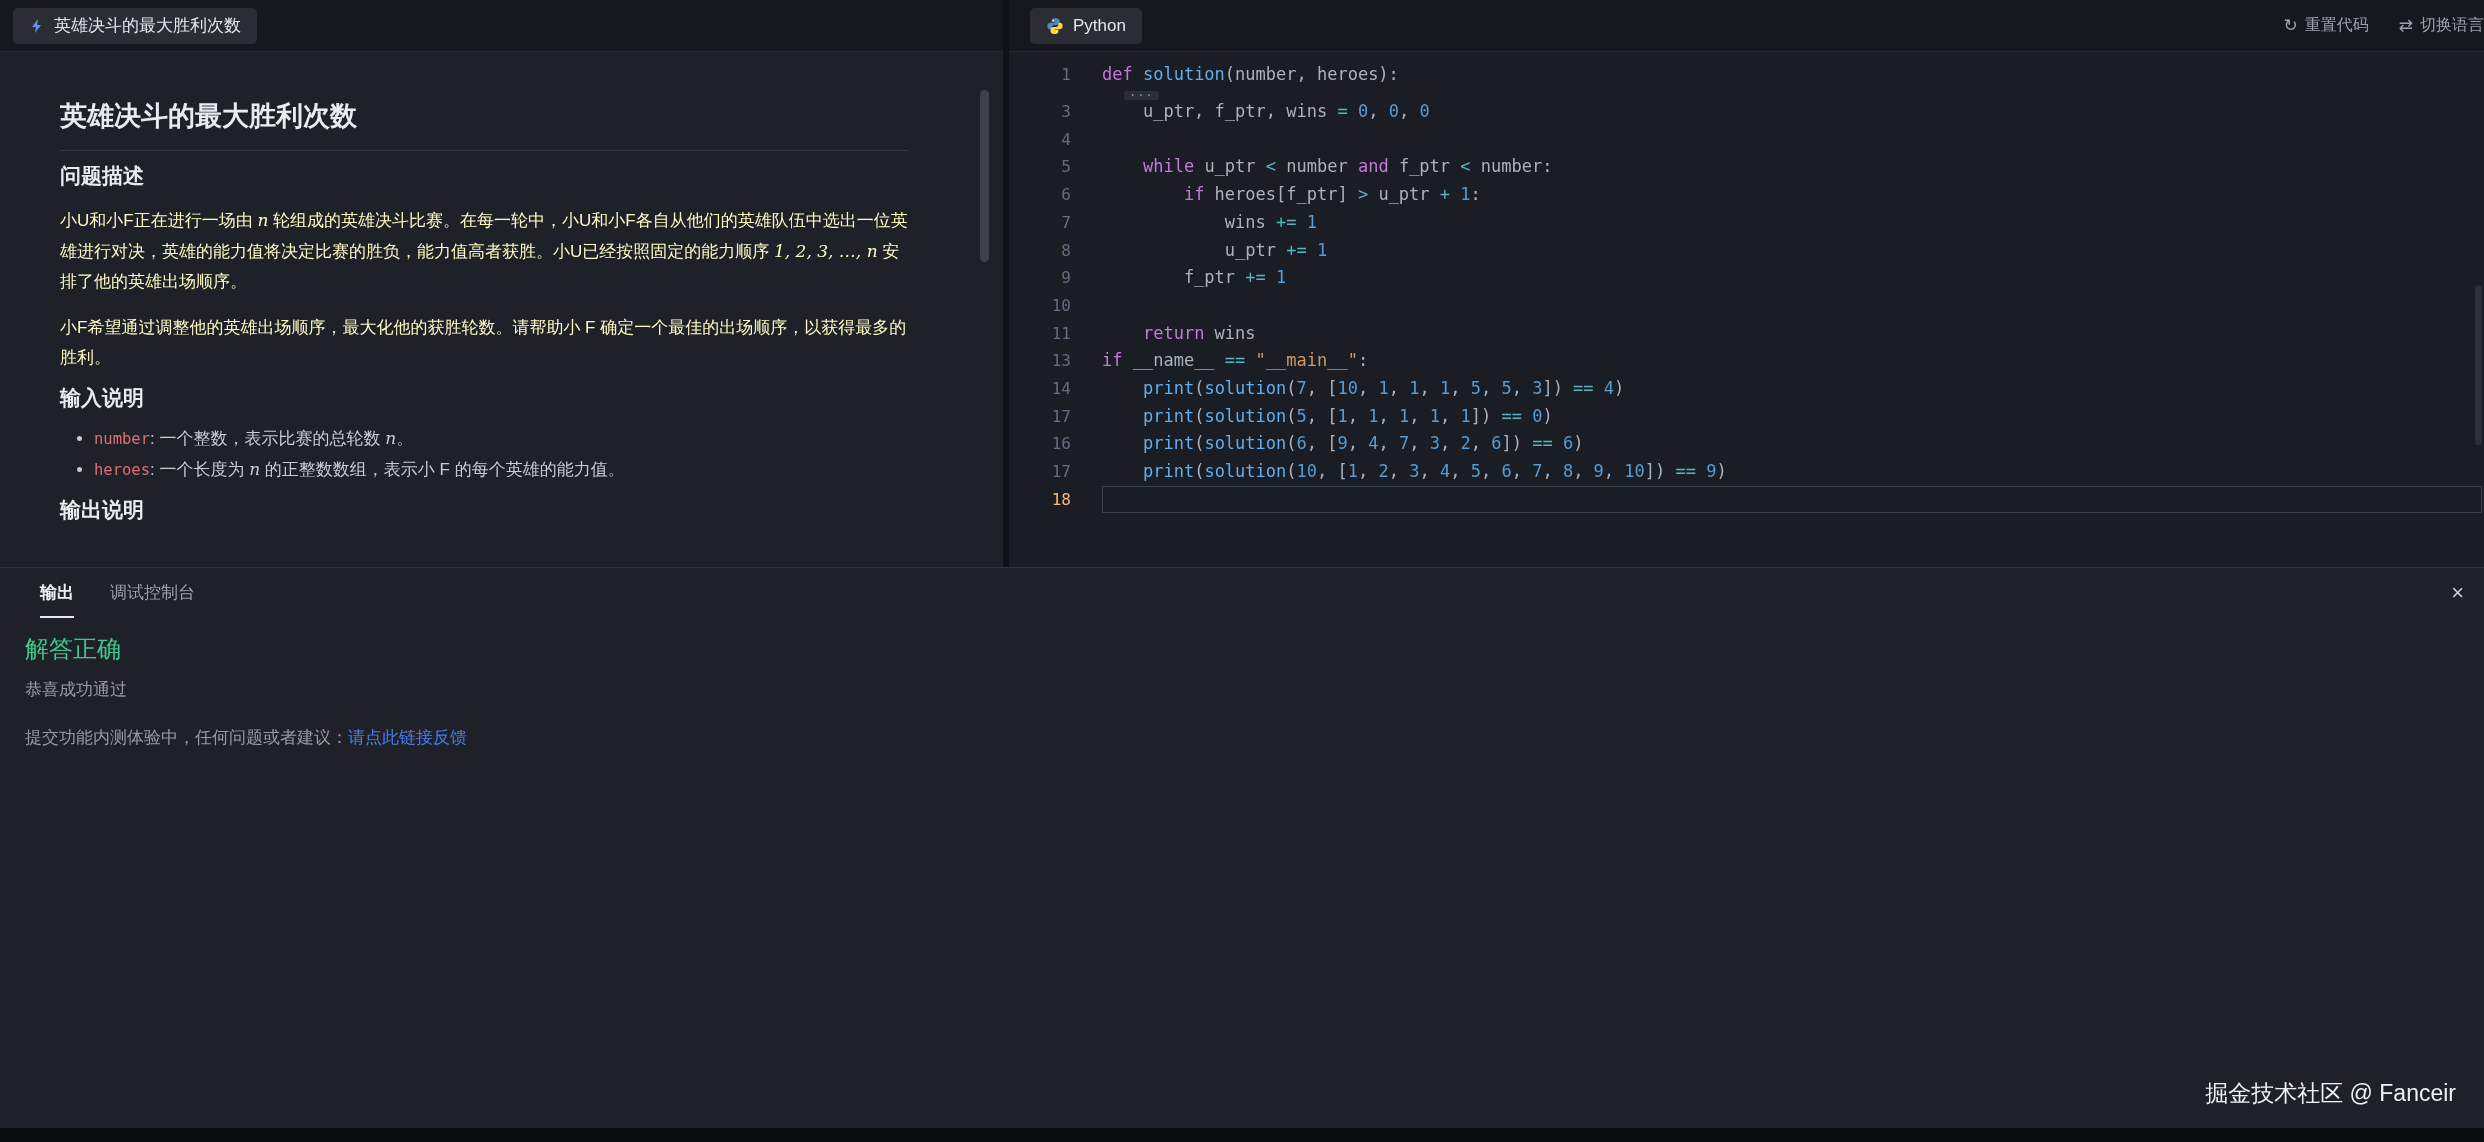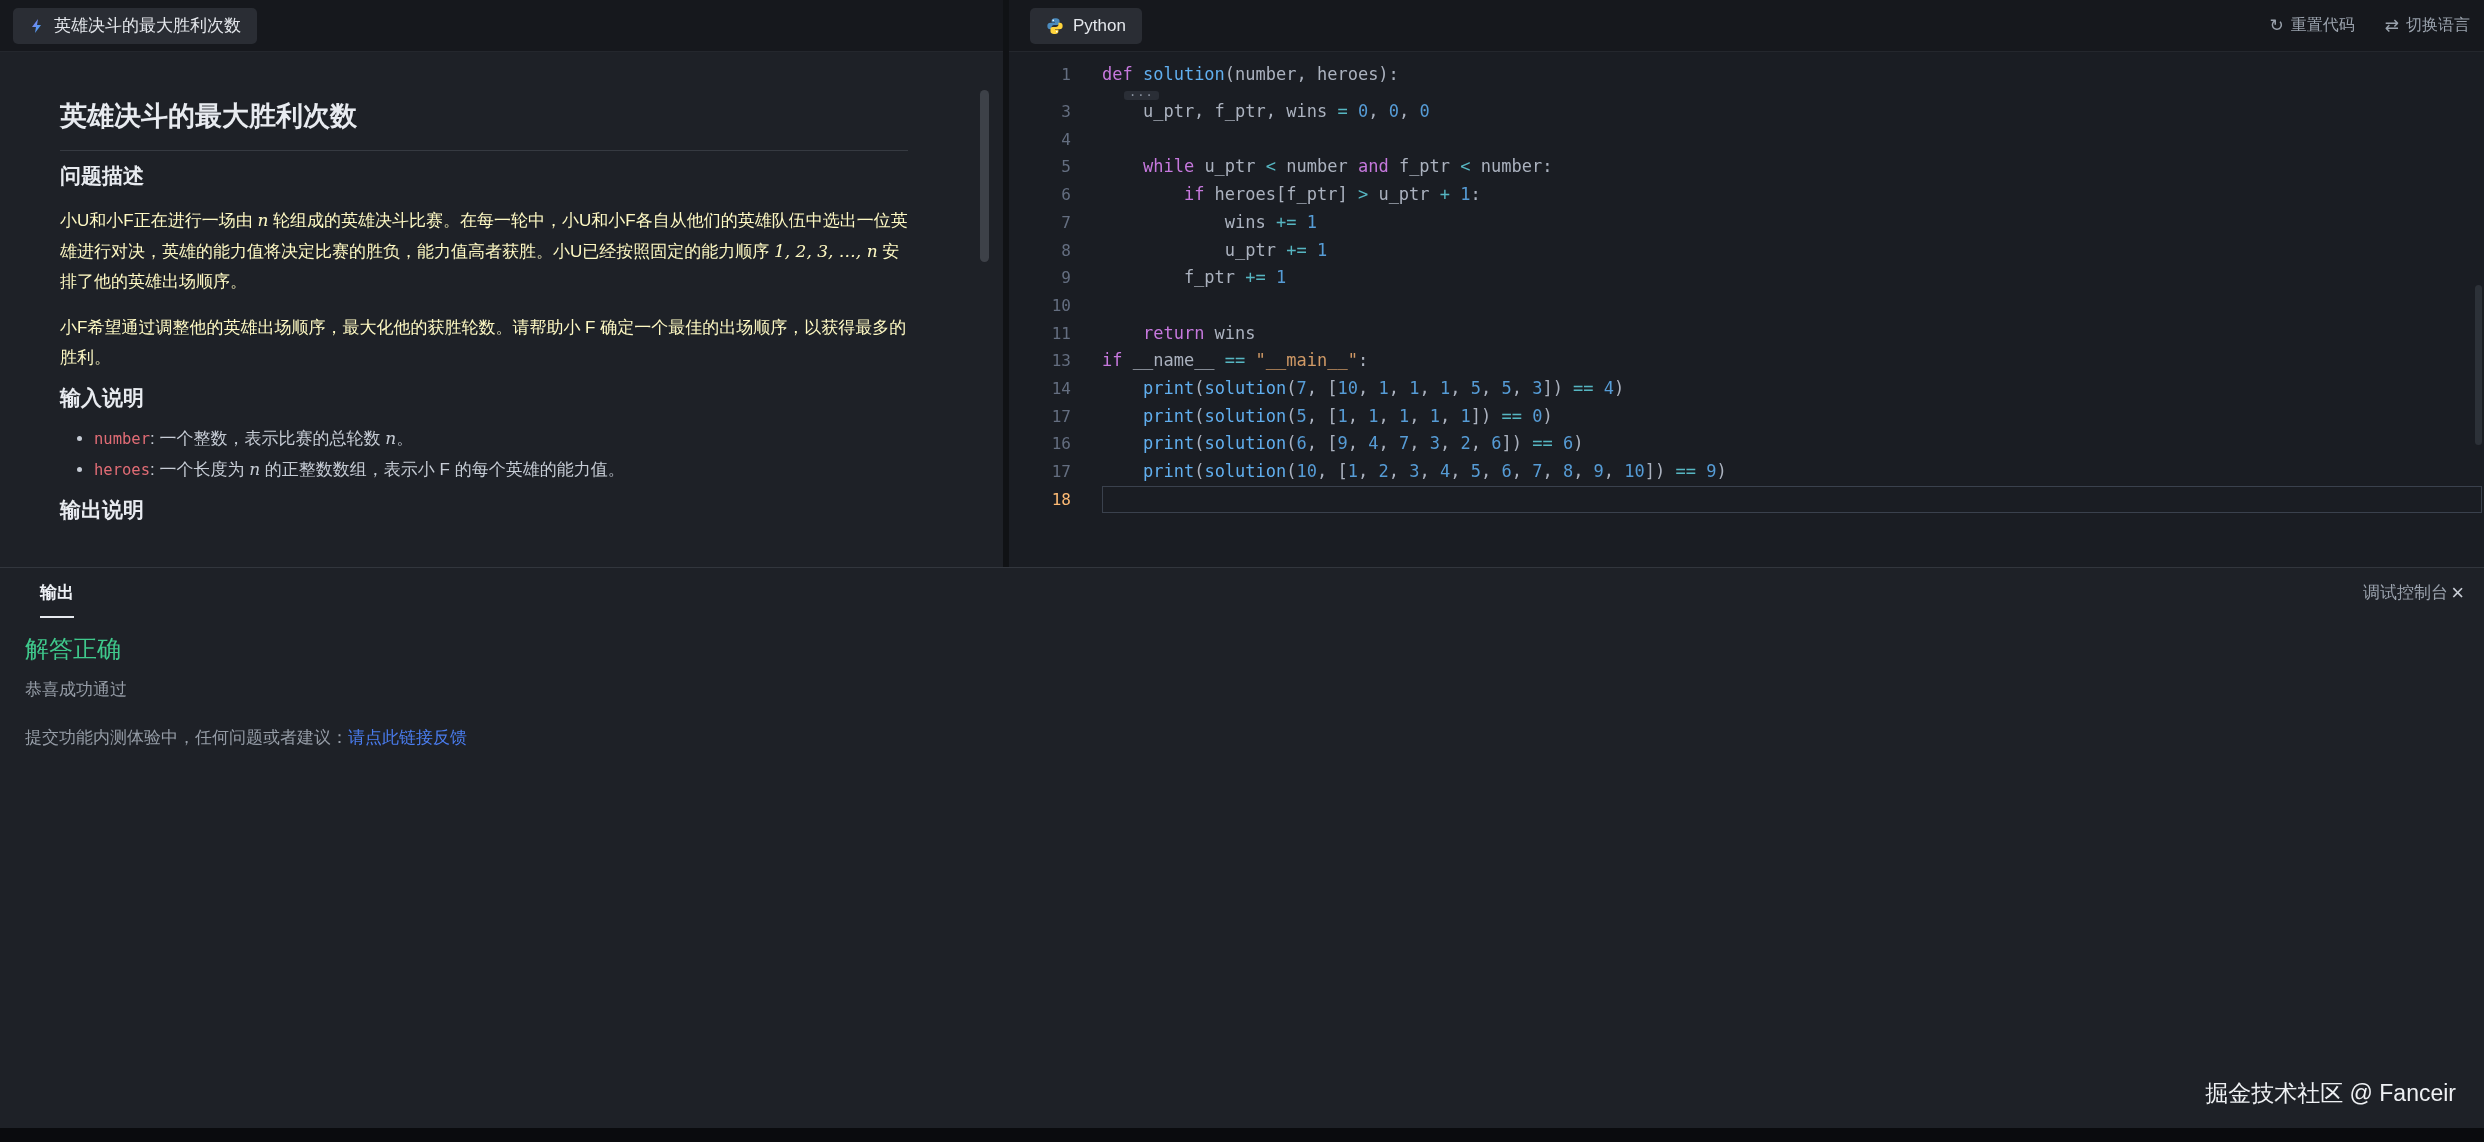--- a/index.html
+++ b/index.html
@@ -12,21 +12,21 @@
     overflow: hidden;
   }
 
   
   .topbar {
     position: absolute; top: 0; height: 52px;
     background: #16181d; border-bottom: 1px solid #24272d;
     display: flex; align-items: center;
   }
   .topbar-left  { left: 0; width: 1003px; padding-left: 13px; }
-  .topbar-right { left: 1009px; width: 1475px; padding-left: 21px; padding-right: 14px; }
+  .topbar-right { left: 1009px; width: 1475px; padding-left: 21px; }
 
   .chip-tab {
     height: 36px; padding: 0 16px;
     background: #2a2d34; border-radius: 5px;
     display: flex; align-items: center; gap: 9px;
     color: #e4e7ec; font-size: 17px; cursor: pointer; white-space: nowrap;
   }
   .tab-icon { display: flex; align-items: center; }
 
   .editor-actions { margin-left: auto; display: flex; align-items: center; gap: 30px; }
@@ -87,21 +87,21 @@
   .editor-scroll-thumb {
     position: absolute; right: 2px; top: 233px; width: 7px; height: 160px;
     background: rgba(121,129,141,0.20); border-radius: 4px; cursor: pointer;
   }
 
   
   .bottom-panel {
     position: absolute; left: 0; top: 567px; width: 2484px; height: 561px;
     background: #1e2127; border-top: 1px solid #32363d;
   }
-  .bottom-header { position: relative; display: flex; align-items: stretch; height: 50px; padding-left: 40px; justify-content: space-between; }
+  .bottom-header { position: relative; display: flex; align-items: stretch; height: 50px; padding-left: 40px; }
   .bp-tab {
     display: flex; align-items: center; margin-right: 36px;
     font-size: 17px; color: #9aa2ad; cursor: pointer;
     border-bottom: 2px solid transparent;
   }
   .bp-tab.active { color: #eef1f5; font-weight: 700; border-bottom-color: #e6e9ee; }
   .bp-close {
     position: absolute; right: 20px; top: 50%; transform: translateY(-50%);
     color: #c9ced6; font-size: 22px; line-height: 1; cursor: pointer;
   }

